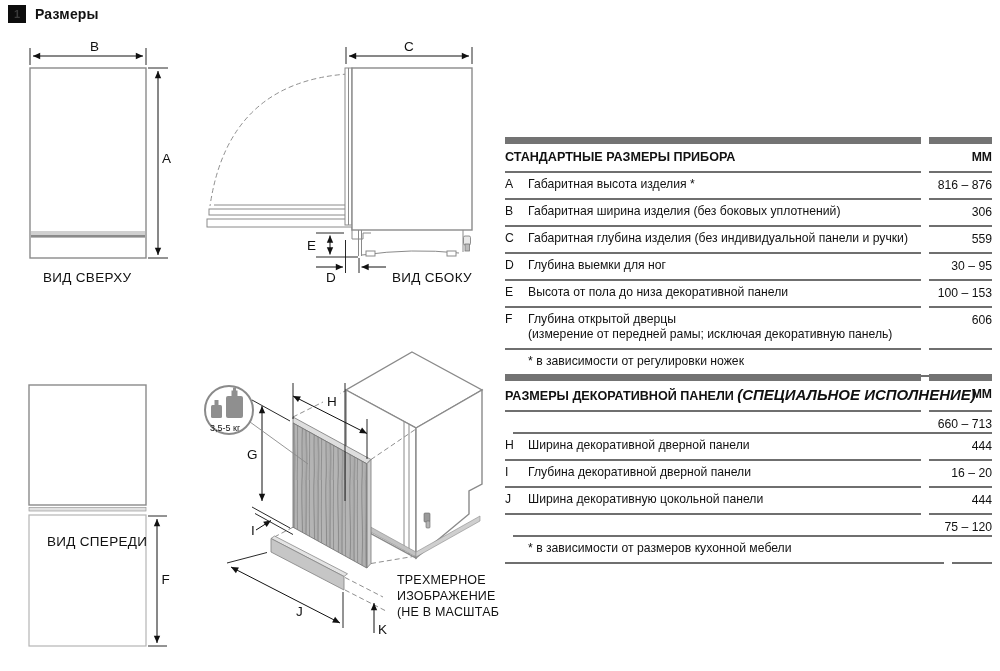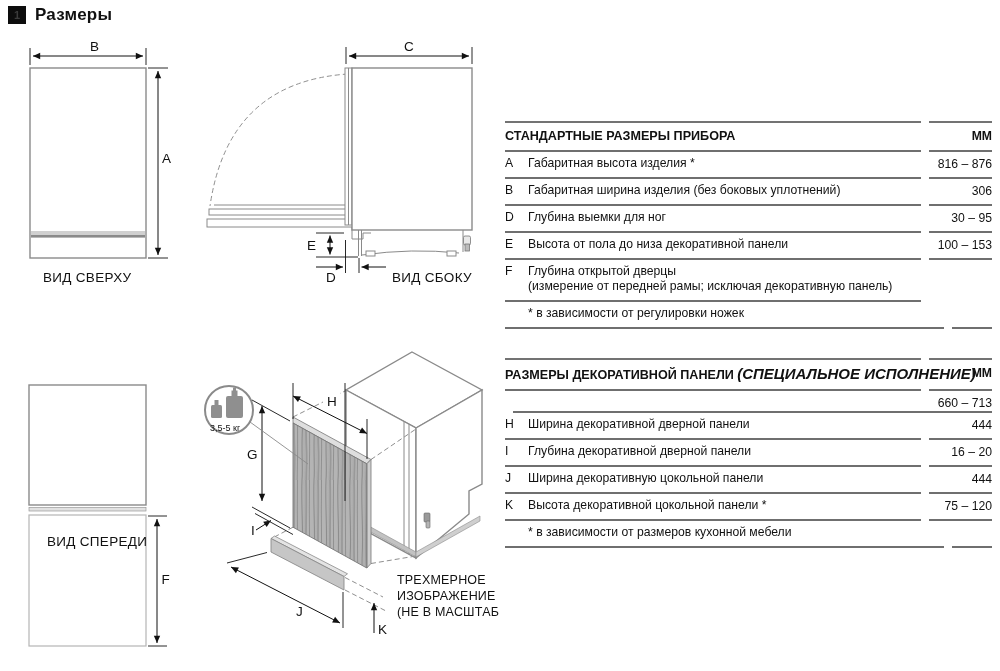--- a/index.html
+++ b/index.html
@@ -2,42 +2,42 @@
 <html><head>
 <meta charset="utf-8">
 <style>
   html,body{margin:0;padding:0;background:#fff;}
   #canvas{position:relative;width:1000px;height:671px;background:#fff;overflow:hidden;
           font-family:"Liberation Sans",sans-serif;color:#111;}
   
   .page-title{position:absolute;left:8px;top:5px;display:flex;align-items:center;gap:9px;}
   .title-badge{width:18px;height:18px;background:#0d0d0d;color:#3c3c3c;font-size:11px;
                font-weight:bold;display:flex;align-items:center;justify-content:center;}
-  .title-text{font-size:17px;font-weight:bold;letter-spacing:.2px;}
+  .title-text{font-size:14px;font-weight:bold;letter-spacing:.2px;}
   
   #drawings{position:absolute;left:0;top:0;}
   #drawings text{font-family:"Liberation Sans",sans-serif;fill:#111;}
   .dimlabel{font-size:13.5px;}
   .caption{font-size:13.5px;letter-spacing:.3px;}
   .iso-caption{font-size:12.5px;letter-spacing:.2px;}
   .badge-text{font-size:9px;fill:#222;}
   .dl{stroke:#111;stroke-width:1;fill:none;}
   .xl{stroke:#111;stroke-width:.9;fill:none;}
   .ol{stroke:#8a8a8a;stroke-width:1.4;fill:#fff;}
   .olw{stroke:#8a8a8a;stroke-width:1;fill:#fff;}
   .ol2{stroke:#8a8a8a;stroke-width:1;fill:none;}
   .dash{stroke:#8f8f8f;stroke-width:1;fill:none;stroke-dasharray:5 3;}
   
   .dims-table{position:absolute;left:505px;width:487px;font-size:12.2px;color:#111;}
   .trow{display:flex;align-items:stretch;}
   .cmain{width:416px;border-bottom:2px solid #6f6f6f;padding:4px 0 6px 0;line-height:15px;white-space:nowrap;}
   .cgap{width:8px;}
   .cval{flex:1;border-bottom:2px solid #6f6f6f;padding:5px 0 0 0;line-height:15px;
         text-align:right;white-space:nowrap;}
-  .thead .cmain,.thead .cval{border-top:2px solid #737373;font-weight:bold;padding:6px 0;}
+  .thead .cmain,.thead .cval{border-top:7px solid #737373;font-weight:bold;padding:6px 0;margin-top:16px;}
   .h-title{font-size:12.6px;}
   .h-small{font-size:15px;font-style:italic;}
   .tletter{display:inline-block;width:23px;}
   .desc2{display:block;padding-left:23px;white-space:nowrap;}
   .note-text{padding-left:23px;}
 </style>
 </head>
 <body>
 
 <div id="canvas">
@@ -205,32 +205,38 @@
       <div class="cmain"><span class="tletter">A</span><span class="desc">Габаритная высота изделия *</span></div>
       <div class="cgap"></div>
       <div class="cval">816 – 876</div>
     </div>
     <div class="trow">
       <div class="cmain"><span class="tletter">B</span><span class="desc">Габаритная ширина изделия (без боковых уплотнений)</span></div>
       <div class="cgap"></div>
       <div class="cval">306</div>
     </div>
     <div class="trow">
+      <div class="cmain"><span class="tletter">C</span><span class="desc">Габаритная глубина изделия (без индивидуальной панели и ручки)</span></div>
+      <div class="cgap"></div>
+      <div class="cval">559</div>
+    </div>
+    <div class="trow">
       <div class="cmain"><span class="tletter">D</span><span class="desc">Глубина выемки для ног</span></div>
       <div class="cgap"></div>
       <div class="cval">30 – 95</div>
     </div>
     <div class="trow">
       <div class="cmain"><span class="tletter">E</span><span class="desc">Высота от пола до низа декоративной панели</span></div>
       <div class="cgap"></div>
       <div class="cval">100 – 153</div>
     </div>
     <div class="trow">
       <div class="cmain"><span class="tletter">F</span><span class="desc">Глубина открытой дверцы</span><span class="desc2">(измерение от передней рамы; исключая декоративную панель)</span></div>
       <div class="cgap"></div>
+      <div class="cval">606</div>
     </div>
     <div class="trow">
       <div class="cmain note-text">* в зависимости от регулировки ножек</div>
       <div class="cgap"></div>
       <div class="cval"></div>
     </div>
   </div>
 
   <div class="dims-table" style="top:358px">
     <div class="trow thead">
@@ -251,21 +257,20 @@
       <div class="cmain"><span class="tletter">I</span><span class="desc">Глубина декоративной дверной панели</span></div>
       <div class="cgap"></div>
       <div class="cval">16 – 20</div>
     </div>
     <div class="trow">
       <div class="cmain"><span class="tletter">J</span><span class="desc">Ширина декоративную цокольной панели</span></div>
       <div class="cgap"></div>
       <div class="cval">444</div>
     </div>
     <div class="trow">
-      <div class="cmain"><span class="tletter">K</span><span class="desc">Высота декоративной цокольной панели *</span></div>
       <div class="cgap"></div>
       <div class="cval">75 – 120</div>
     </div>
     <div class="trow">
       <div class="cmain note-text">* в зависимости от размеров кухонной мебели</div>
       <div class="cgap"></div>
       <div class="cval"></div>
     </div>
   </div>
 

